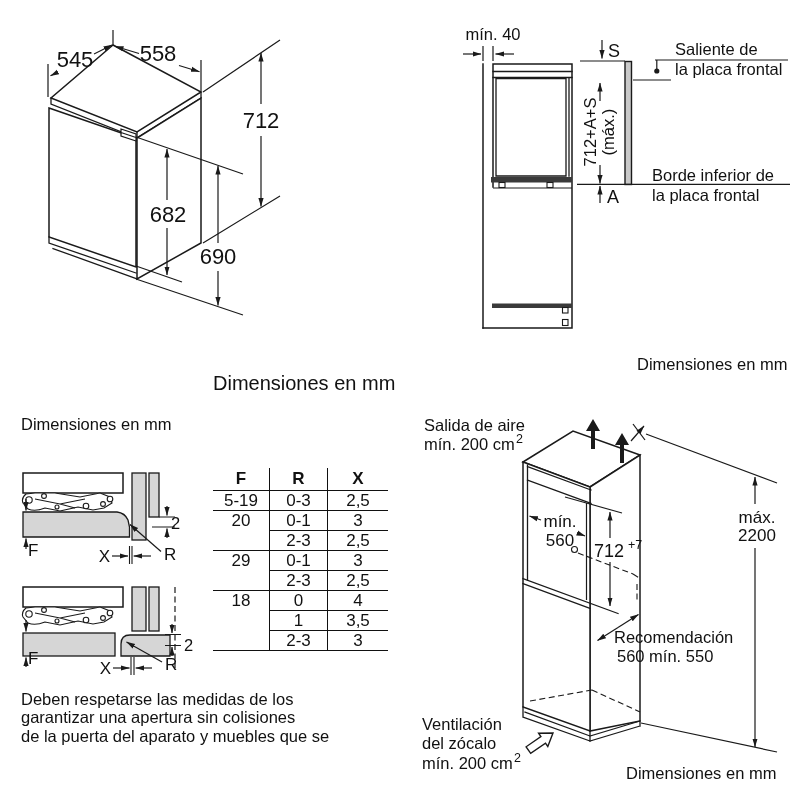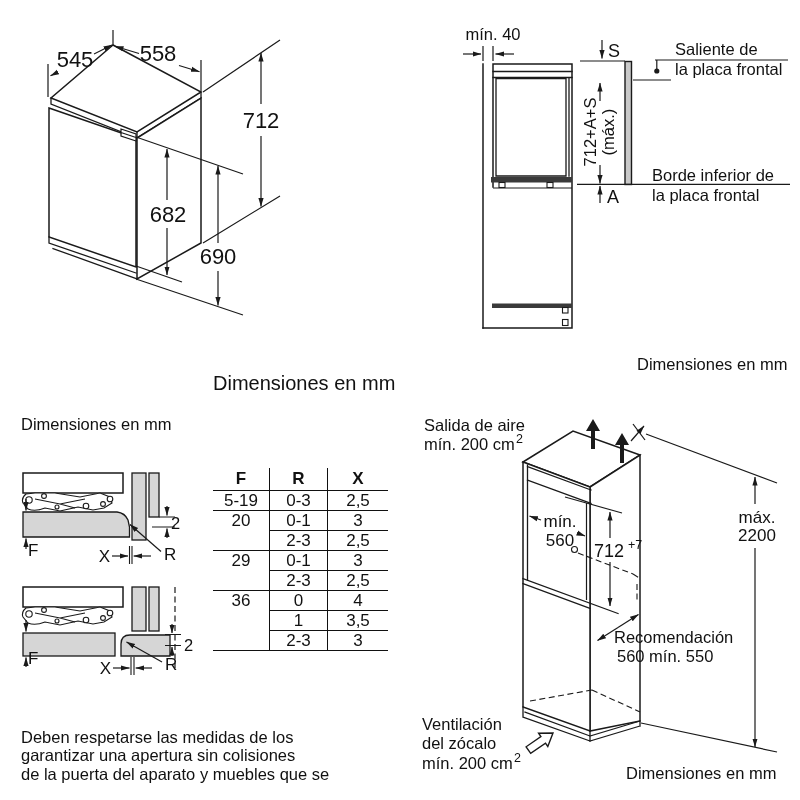--- a/index.html
+++ b/index.html
@@ -20,21 +20,21 @@
   .t12{font-size:12.5px;}
   .t16{font-size:16.5px;}
   .t17{font-size:17px;}
   .t18{font-size:18px;}
   .t22{font-size:22px;}
   .mid{text-anchor:middle;}
   .end{text-anchor:end;}
   .line{font-size:16.5px;line-height:18.4px;white-space:nowrap;}
   #center-title{left:213px;top:372px;font-size:20px;white-space:nowrap;}
   #intro{left:21px;top:415px;}
-  #note{left:21px;top:728px;}
+  #note{left:21px;top:690px;}
   
   #ftable{left:213px;top:468px;}
   .trow{display:flex;font-size:17px;}
   .trow div{height:20px;line-height:20px;box-sizing:border-box;text-align:center;}
   .thead div{height:23px;line-height:22px;font-weight:bold;}
   .c1{width:57px;border-right:1.6px solid #111;}
   .c2{width:58px;border-right:1.6px solid #111;}
   .c3{width:60px;}
   .bb{border-bottom:1.6px solid #111;}
 </style>
@@ -233,21 +233,21 @@
       <div class="c1">29</div>
       <div class="c2 bb">0-1</div>
       <div class="c3 bb">3</div>
     </div>
     <div class="trow">
       <div class="c1 bb"></div>
       <div class="c2 bb">2-3</div>
       <div class="c3 bb">2,5</div>
     </div>
     <div class="trow">
-      <div class="c1">36</div>
+      <div class="c1">18</div>
       <div class="c2 bb">0</div>
       <div class="c3 bb">4</div>
     </div>
     <div class="trow">
       <div class="c1"></div>
       <div class="c2 bb">1</div>
       <div class="c3 bb">3,5</div>
     </div>
     <div class="trow">
       <div class="c1 bb"></div>

